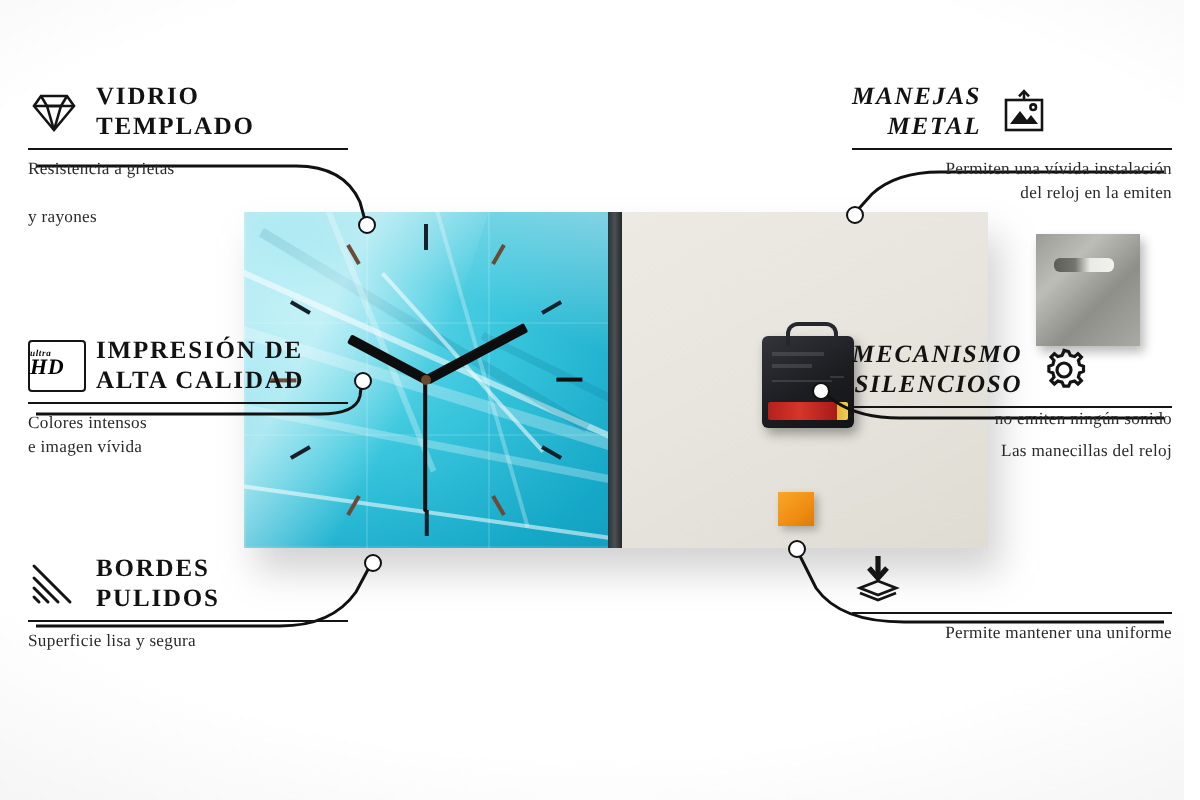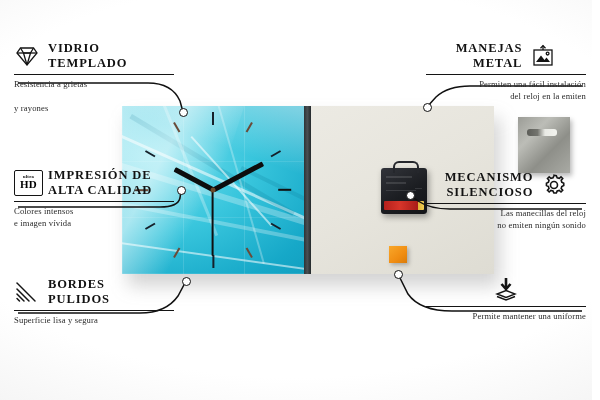--- a/index.html
+++ b/index.html
@@ -75,31 +75,31 @@
   .feat{position:absolute;}
   .feat .row{display:flex;align-items:center;gap:8px;}
   .feat .ttl{
     font-size:12.5px;font-weight:bold;letter-spacing:.9px;color:#121212;
     line-height:14.5px;text-transform:uppercase;
   }
   .feat .rule{height:1.4px;background:#141414;margin-top:4px;}
   .feat .sub{
     font-size:8.6px;color:#2a2a2a;line-height:11.2px;margin-top:4px;letter-spacing:.15px;
   }
-  .feat.right .row{justify-content:center;}
+  .feat.right .row{justify-content:flex-start;font-style:italic;}
   .feat.right .ttl{text-align:right;}
   .feat.right .sub{text-align:right;}
   .ico{flex:0 0 auto;width:26px;height:26px;display:block;}
   .ico svg{display:block;width:26px;height:26px;}
   .lines{position:absolute;inset:0;pointer-events:none;}
   .dot{position:absolute;width:9px;height:9px;border-radius:50%;
        background:#fff;border:1.7px solid #111;box-sizing:border-box;}
   .hdbox{
     width:27px;height:24px;border:1.7px solid #141414;border-radius:2px;
-    display:flex;flex-direction:column;align-items:center;justify-content:center;line-height:1;
+    display:flex;flex-direction:column;align-items:flex-start;justify-content:center;line-height:1;font-style:italic;
   }
   .hdbox .u{font-size:4.6px;font-weight:bold;letter-spacing:.3px;}
   .hdbox .h{font-size:11px;font-weight:bold;letter-spacing:.3px;}
 </style>
 </head>
 <body>
 
 <div class="stage">
 
   <div class="product">
@@ -249,42 +249,42 @@
           <rect x="4" y="7" width="18" height="15"></rect>
           <path d="M10.5 5.2 L13 2.6 L15.5 5.2"></path>
           <path d="M13 2.6 V7"></path>
           <path d="M6 19 L11 12.5 L14.5 17 L16.5 14.5 L20 19 Z" fill="#141414" stroke="none"></path>
           <circle cx="17.6" cy="10.6" r="1.4"></circle>
         </g>
           </svg>
       </span>
     </div>
     <div class="rule" style="width:160px;"></div>
-    <div class="sub">Permiten una fácil instalación</div>
+    <div class="sub">Permiten una vívida instalación</div>
     <div class="sub" style="margin-top:0;">del reloj en la emiten</div>
   </div>
 
   <div class="feat right" style="left:426px;top:170px;width:160px;">
     <div class="row">
       <div>
         <div class="ttl">MECANISMO</div>
         <div class="ttl">SILENCIOSO</div>
       </div>
       <span class="ico">
         <svg viewBox="0 0 26 26">
             <g fill="none" stroke="#141414" stroke-width="1.6">
           <path d="M13 3.2 l2.3 .55 .9 2.0 2.1 .55 1.7-1.5 1.7 1.7 -1.5 1.7 .55 2.1 2.0 .9 0 2.4 -2.0 .9 -.55 2.1 1.5 1.7 -1.7 1.7 -1.7-1.5 -2.1 .55 -.9 2.0 -2.4 0 -.9-2.0 -2.1-.55 -1.7 1.5 -1.7-1.7 1.5-1.7 -.55-2.1 -2.0-.9 0-2.4 2.0-.9 .55-2.1 -1.5-1.7 1.7-1.7 1.7 1.5 2.1-.55 .9-2.0 Z"></path>
           <circle cx="13" cy="13" r="3.5"></circle>
         </g>
           </svg>
       </span>
     </div>
     <div class="rule" style="width:160px;"></div>
+    <div class="sub" style="margin-top:0;">no emiten ningún sonido</div>
     <div class="sub">Las manecillas del reloj</div>
-    <div class="sub" style="margin-top:0;">no emiten ningún sonido</div>
   </div>
 
   <div class="feat right" style="left:426px;top:276px;width:160px;">
     <div class="row">
       <span class="ico">
         <svg viewBox="0 0 26 26">
             <g fill="none" stroke="#141414" stroke-width="1.4">
           <path d="M13 2 V11" stroke-width="2.6"></path>
           <path d="M8.5 8 L13 13 L17.5 8" stroke-width="2.6"></path>
           <path d="M13 14.5 L22 18 L13 21.5 L4 18 Z"></path>

